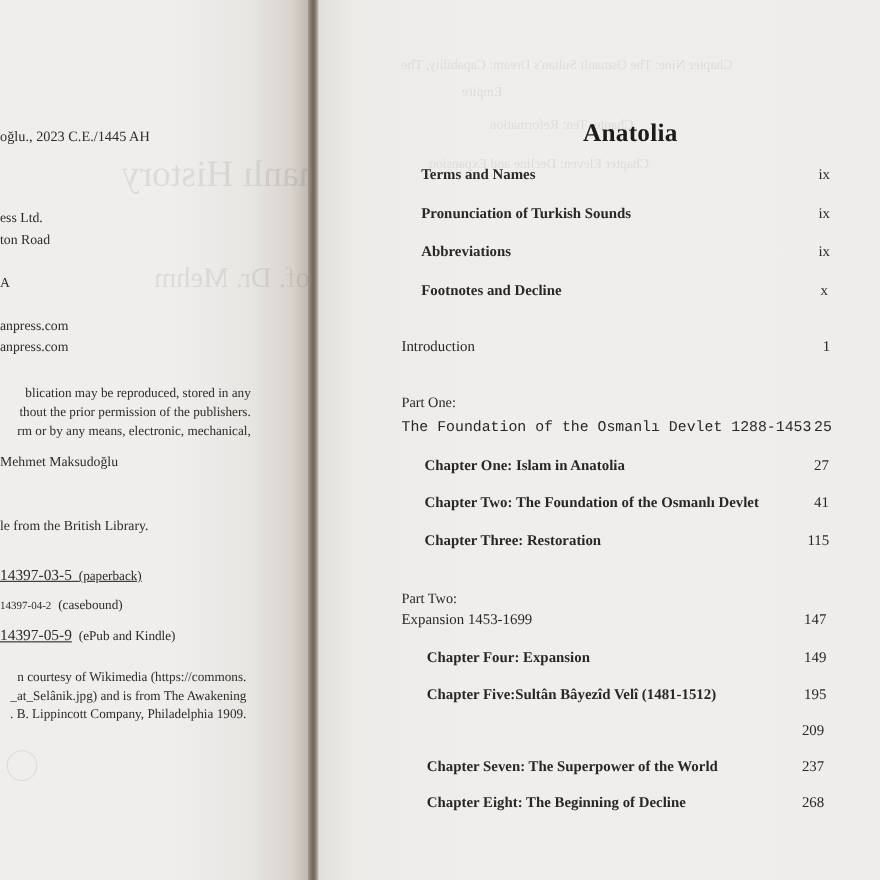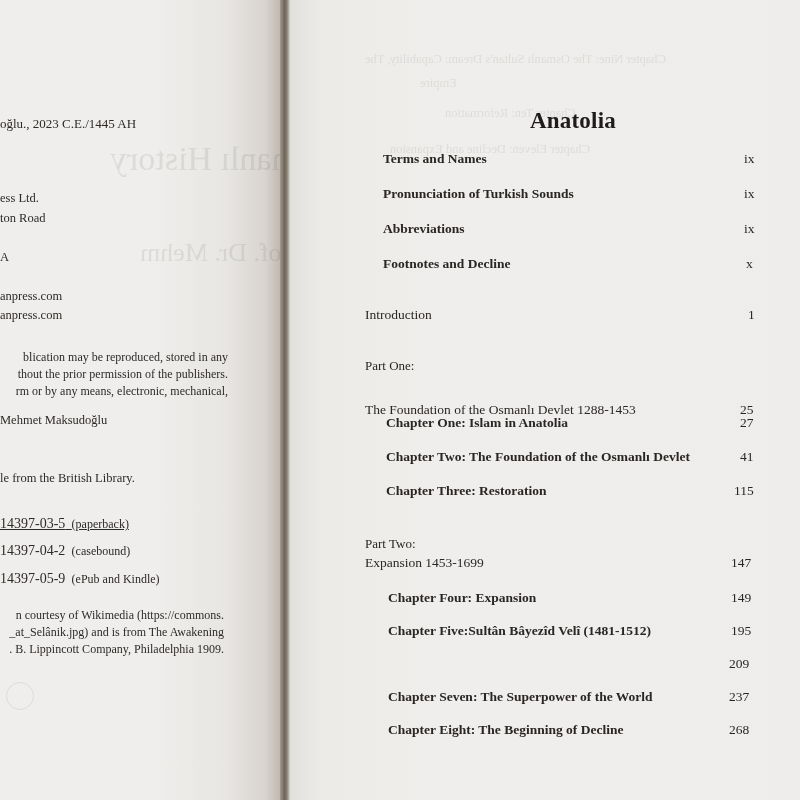--- a/index.html
+++ b/index.html
@@ -84,24 +84,24 @@
     <span>rm or by any means, electronic, mechanical,</span>
   </div>
 
   <div class="lp-text" style="top:413px;">Mehmet Maksudoğlu</div>
   <div class="lp-text" style="top:471px;">le from the British Library.</div>
 
   <div class="lp-text" style="top:516px;text-decoration:underline;">
     <span style="font-size:14px;">14397-03-5</span>&nbsp;&nbsp;<span style="font-size:12px;">(paperback)</span>
   </div>
   <div class="lp-text" style="top:543px;">
-    <span style="font-size:14px;">14397-04-2</span>&nbsp;&nbsp;<span style="font-size:12px;">(casebound)</span>
+    <span style="font-size:10px;">14397-04-2</span>&nbsp;&nbsp;<span style="font-size:12px;">(casebound)</span>
   </div>
   <div class="lp-text" style="top:571px;">
-    <span style="font-size:14px;">14397-05-9</span>&nbsp;&nbsp;<span style="font-size:12px;">(ePub and Kindle)</span>
+    <span style="font-size:14px;text-decoration:underline;">14397-05-9</span>&nbsp;&nbsp;<span style="font-size:12px;">(ePub and Kindle)</span>
   </div>
 
   <div class="lp-para" style="top:607px; width:224px;">
     <span>n courtesy of Wikimedia (https://commons.</span>
     <span>_at_Selânik.jpg) and is from The Awakening</span>
     <span>. B. Lippincott Company, Philadelphia 1909.</span>
   </div>
 
   <div class="lp-logo"></div>
 </div>
@@ -132,21 +132,21 @@
     <span class="t">Footnotes and Decline</span>
     <span class="p" style="left:363px;">x</span>
   </div>
 
   <div class="toc-row" style="left:75px; top:307px; width:400px;">
     <span class="t" style="font-weight:normal;">Introduction</span>
     <span class="p" style="left:383px;">1</span>
   </div>
 
   <div class="part-label" style="top:358px; font-weight:normal;">Part One:</div>
-  <div class="toc-row" style="left:75px; top:402px; width:400px;">
+  <div class="toc-row" style="left:75px; top:382px; width:400px;font-family:Liberation Mono, monospace;">
     <span class="t" style="font-weight:normal;">The Foundation of the Osmanlı Devlet 1288-1453</span>
     <span class="p" style="left:375px; font-weight:normal;">25</span>
   </div>
   <div class="toc-row" style="left:96px; top:415px; width:380px;">
     <span class="t">Chapter One: Islam in Anatolia</span>
     <span class="p" style="left:354px;">27</span>
   </div>
   <div class="toc-row" style="left:96px; top:449px; width:380px;">
     <span class="t">Chapter Two: The Foundation of the Osmanlı Devlet</span>
     <span class="p" style="left:354px;">41</span>

